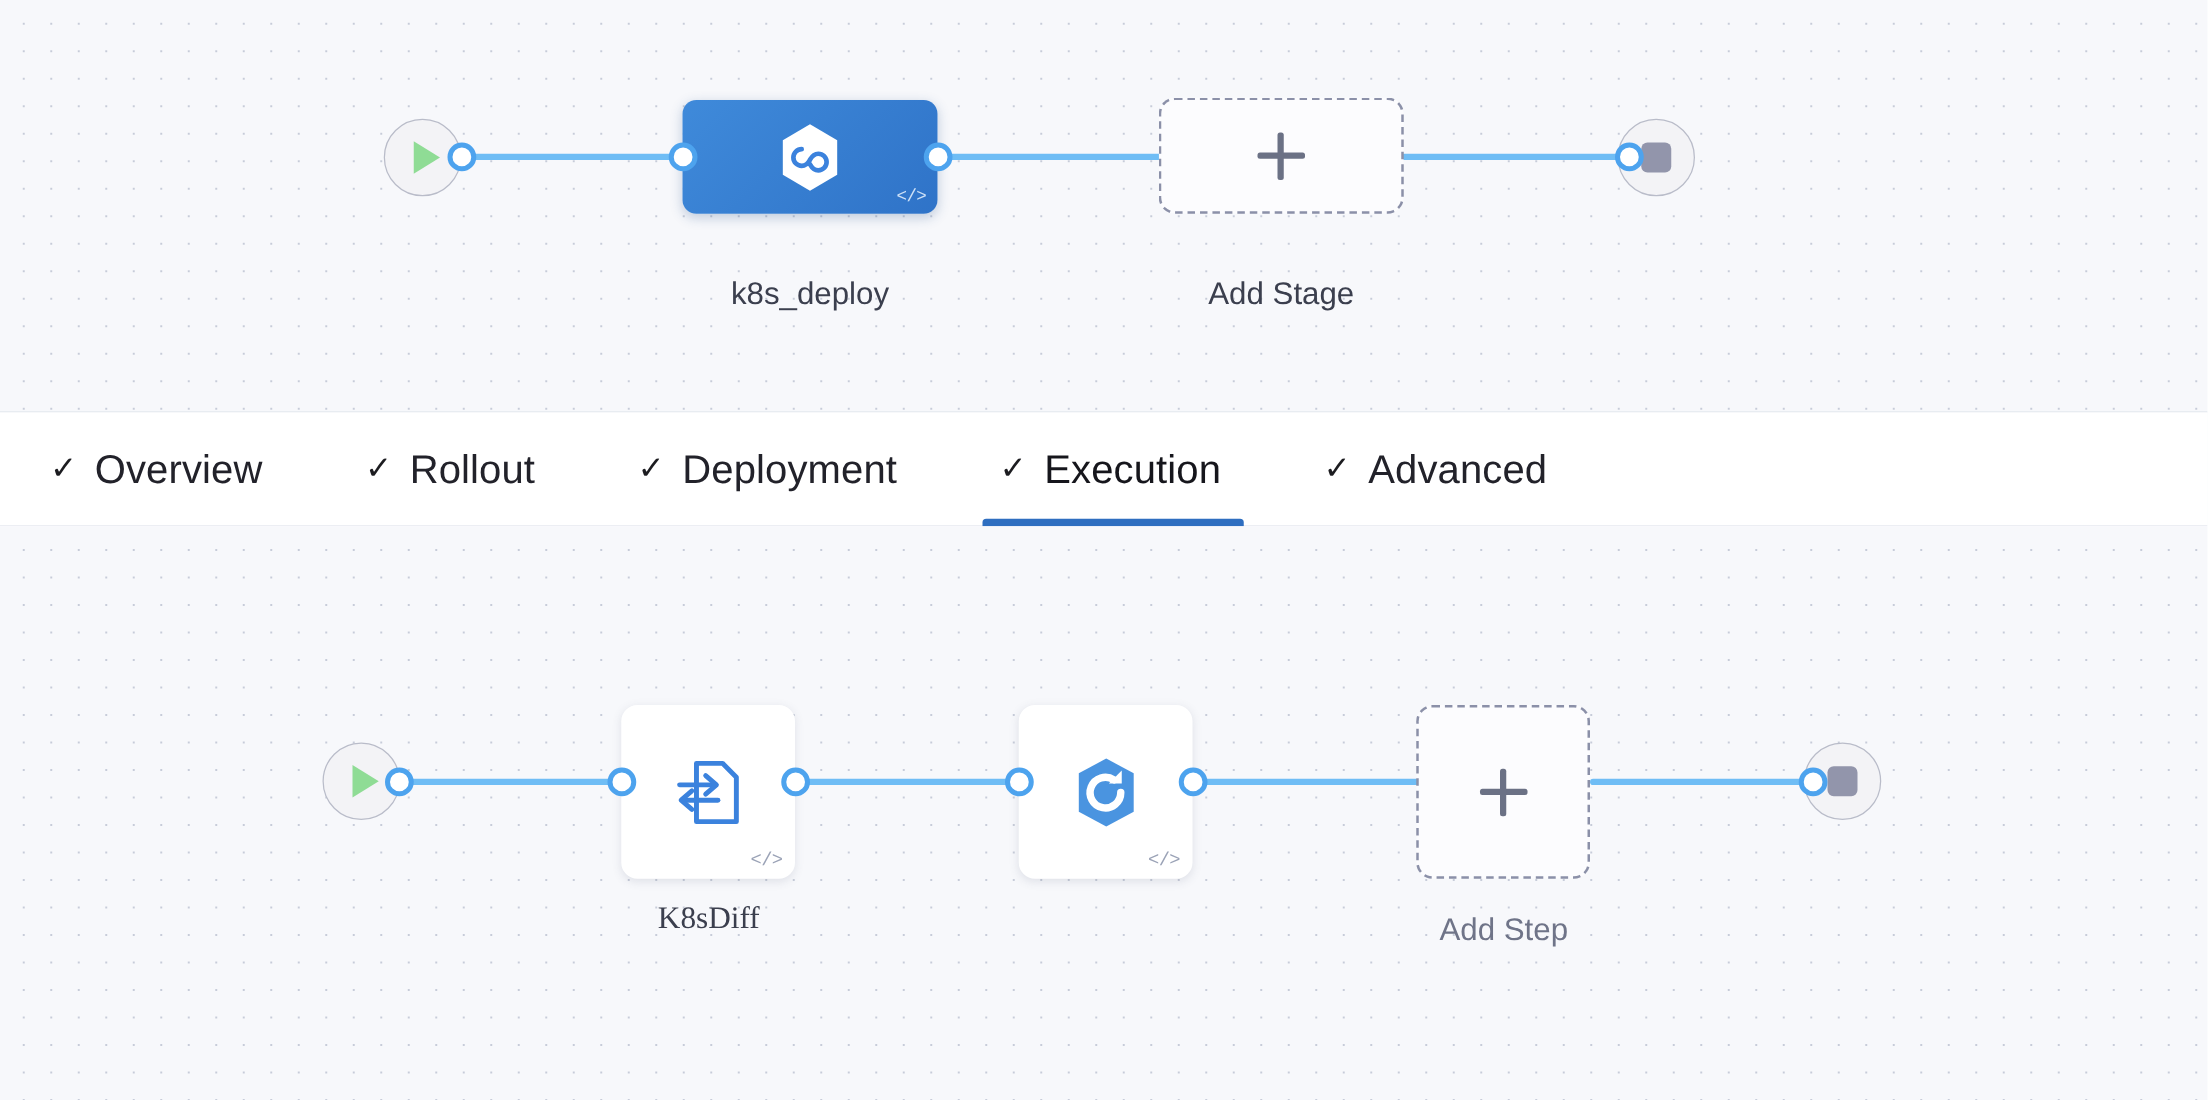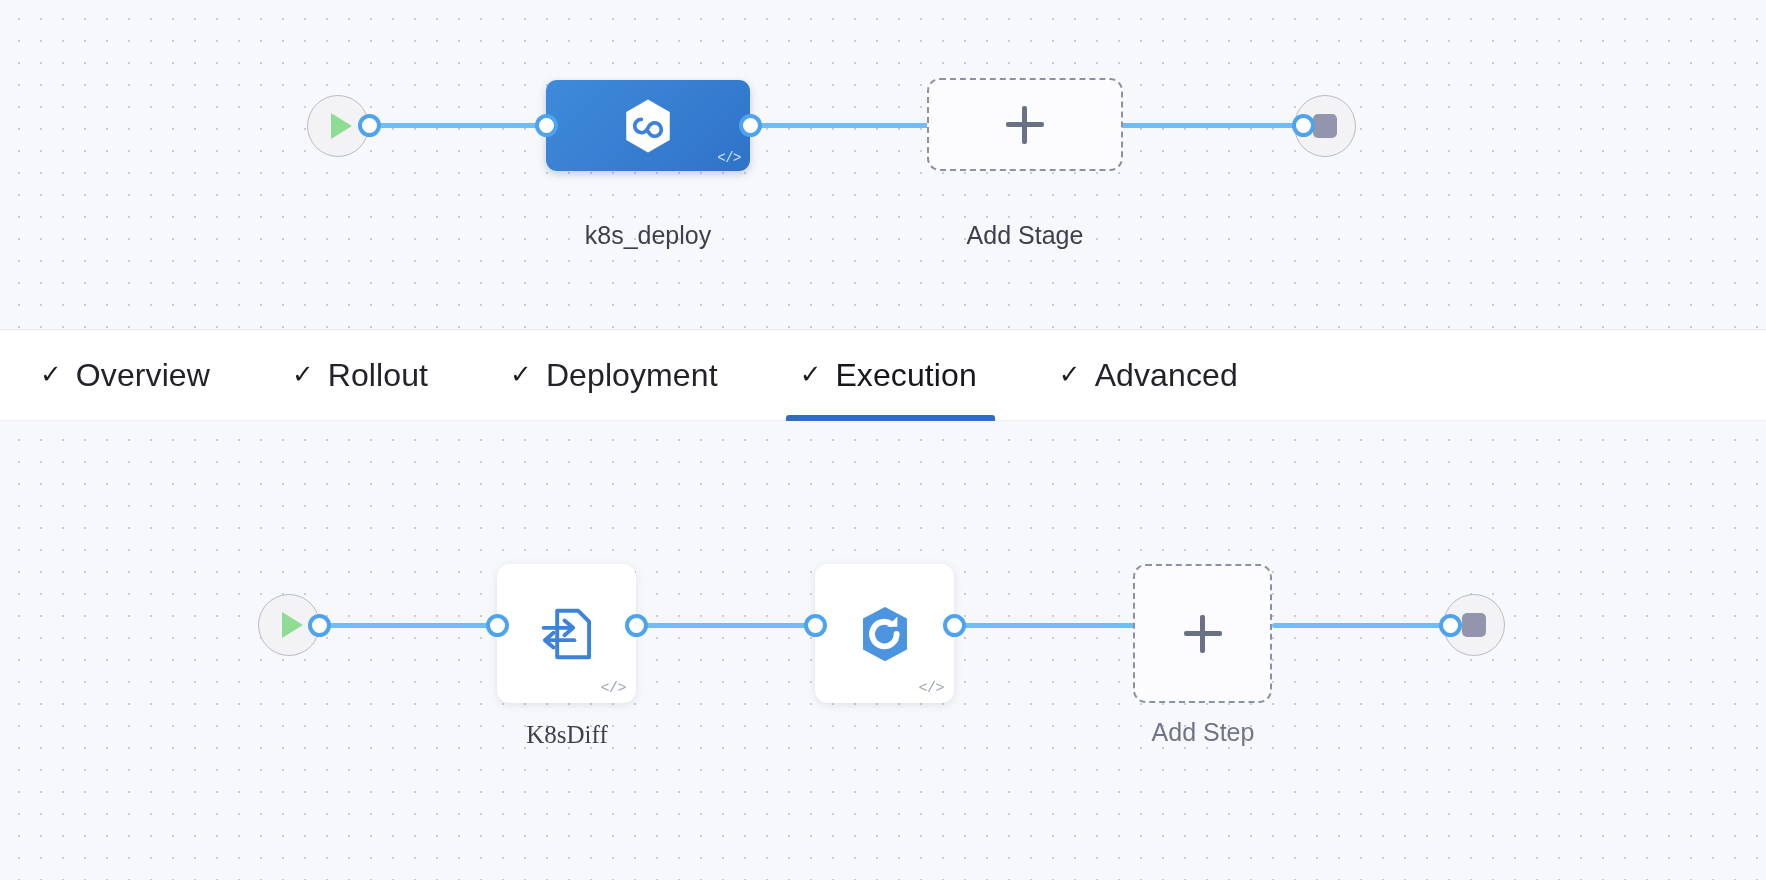--- a/index.html
+++ b/index.html
@@ -227,21 +227,21 @@
   
   .caption {
     position: absolute;
     text-align: center;
     font-size: 25px;
     color: #3b3f4e;
     line-height: 1.38;
     z-index: 3;
     white-space: pre-line;
   }
-  .caption.muted { color: #6f7488; }
+  .caption.muted { color: #6f7488; margin-top: 12px; }
 </style>
 </head>
 <body>
 
 <div class="app">
 
   <div class="canvas canvas-top">
     <div class="graph">
 
       <div class="edge" style="left:372px; top:123px; width:185px;"></div>

